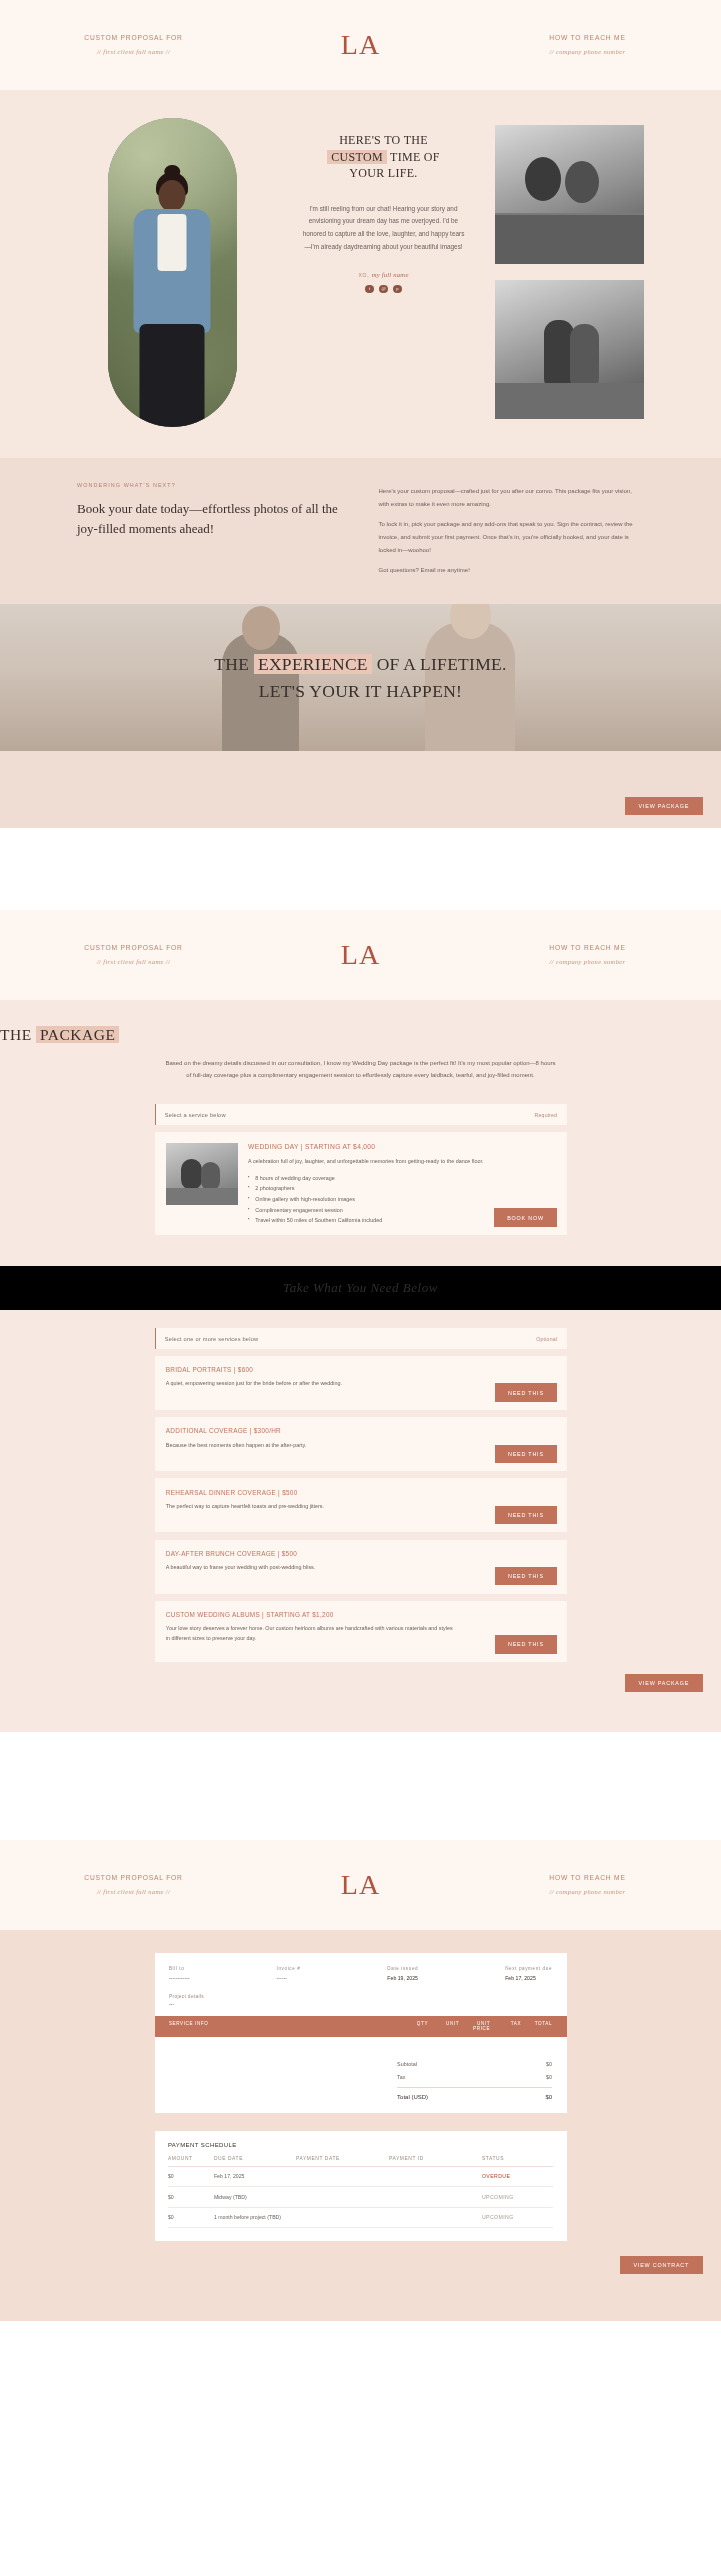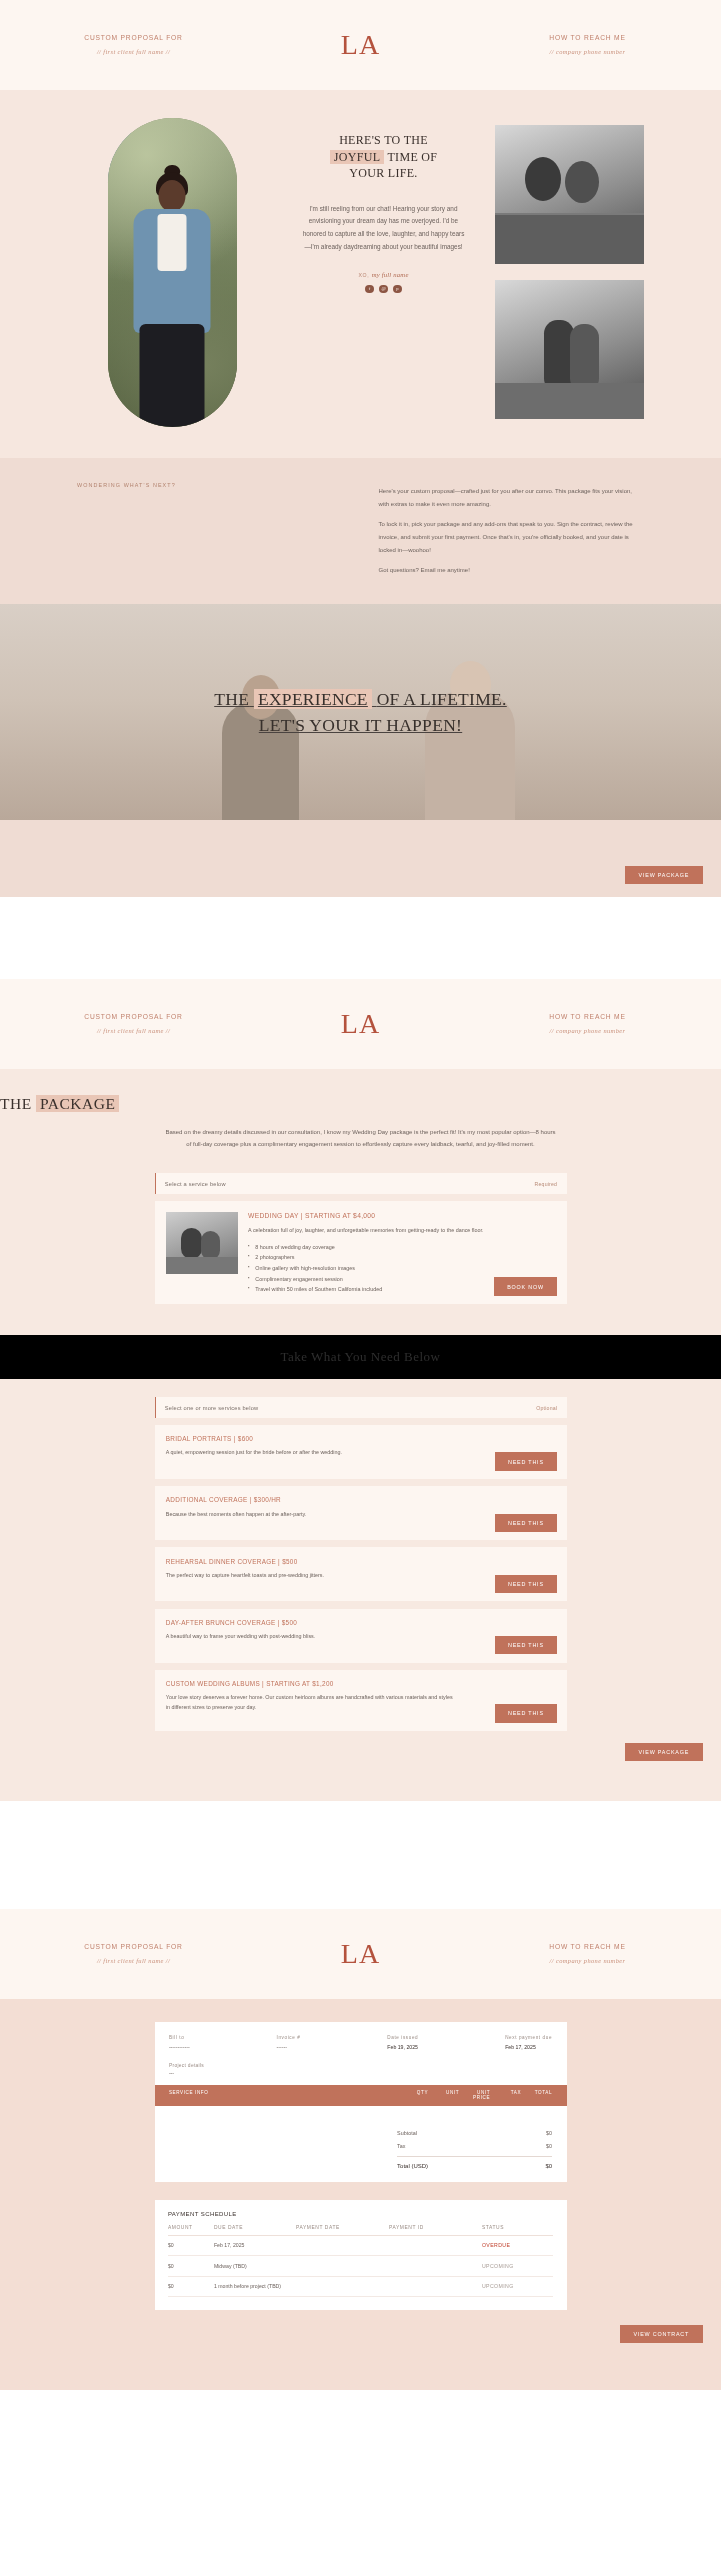--- a/index.html
+++ b/index.html
@@ -147,23 +147,23 @@
     font-weight: 400;
     font-size: 13px;
     line-height: 1.55;
     color: #3a302c;
   }
   .next-right { width: 268px; font-size: 6px; line-height: 2.1; color: #6d625d; padding-top: 3.1px; }
   .next-right p + p { margin-top: 8.2px; }
 
   
   .exp-banner {
-    height: 216px; position: relative; overflow: hidden;
+    height: 147px; position: relative; overflow: hidden;
     background: linear-gradient(180deg,#d9cfc6 0%, #cfc2b6 45%, #b9a89a 100%);
-    display:flex; align-items:center; justify-content:center;text-decoration:underline;
+    display:flex; align-items:center; justify-content:center;
   }
   .exp-fig { position:absolute; bottom:0; }
   .exp-fig.left { left: 222px; width: 77px; height: 118px; background:#9a8c7e; border-radius: 31px 31px 0 0; }
   .exp-fig.left:after{ content:""; position:absolute; left:19.6px; top:-27px; width:38px; height:44px; background:#b9a28f; border-radius:19px/22px;}
   .exp-fig.right { right: 206px; width: 90px; height: 129px; background:#c4b2a4; border-radius: 36px 36px 0 0; }
   .exp-fig.right:after{ content:""; position:absolute; left:25px; top:-30px; width:41px; height:47px; background:#d8c4b3; border-radius:20.6px/24px;}
   .exp-text {
     position: relative; text-align:center;
     font-family:"Liberation Serif", serif;
     font-size: 17.5px; line-height: 1.5; color:#37302c; letter-spacing:0.3px;
@@ -216,21 +216,21 @@
   .pkg-list { list-style:none; font-size: 5.4px; line-height: 1.95; color:#6d625d; }
   .pkg-list li { padding-left: 7.2px; position: relative; }
   .pkg-list li:before { content:"▪"; position:absolute; left:0; color:#8a7d76; font-size: 4.6px; }
   .pkg-card .btn-pill { position:absolute; right: 9.3px; bottom: 8.2px; }
 
   
   .black-strip {
     background:#000; height: 44px; display:flex; align-items:center; justify-content:center;
   }
   .black-strip .st {
-    font-family:"Liberation Serif", serif; 
+    font-family:"Liberation Serif", serif; font-style: italic;
     color:#2e2e2e; font-size: 13px; letter-spacing: 0.5px;
   }
 
   
   .addons-sec { background:#f7e9e1; padding: 18.5px 0 26px 0; }
   .addon {
     width: 412px; margin: 7.2px auto 0 auto; background:#fdf6f1;
     padding: 10.3px 11.3px 9.3px 11.3px; position: relative; min-height: 54px;
   }
   .addon-title { color:#c0725b; font-size: 6.4px; letter-spacing:0.3px; margin-bottom: 5.2px; }
@@ -311,21 +311,21 @@
         <div class="fig-jacket-l"></div>
         <div class="fig-jacket-r"></div>
         <div class="fig fig-shirt"></div>
         <div class="fig fig-legs"></div>
       </div>
     </div>
 
     <div class="hero-copy">
       <h1>
         <span>HERE'S TO THE</span><br>
-        <span class="hl">JOYFUL</span>
+        <span class="hl">CUSTOM</span>
         <span>TIME OF</span><br>
         <span>YOUR LIFE.</span>
       </h1>
       <div class="body">I'm still reeling from our chat! Hearing your story and envisioning your dream day has me overjoyed. I'd be honored to capture all the love, laughter, and happy tears—I'm already daydreaming about your beautiful images!</div>
       <div class="sig-label">
         <span>XO,</span>
         <span class="script">my full name</span>
       </div>
       <div class="socials">
         <span>f</span>
@@ -345,20 +345,21 @@
         <div class="gp-a p1"></div>
           <div class="gp-a p2"></div>
           <div class="ground"></div>
       </div>
     </div>
   </div>
 
   <div class="next-band">
     <div class="next-left">
       <div class="next-kicker">WONDERING WHAT'S NEXT?</div>
+      <h2>Book your date today—effortless photos of all the joy-filled moments ahead!</h2>
     </div>
     <div class="next-right">
       <p>Here's your custom proposal—crafted just for you after our convo. This package fits your vision, with extras to make it even more amazing.</p>
       <p>To lock it in, pick your package and any add-ons that speak to you. Sign the contract, review the invoice, and submit your first payment. Once that's in, you're officially booked, and your date is locked in—woohoo!</p>
       <p>Got questions? Email me anytime!</p>
     </div>
   </div>
 
   <div class="exp-banner">
     <div class="exp-fig left"></div>

